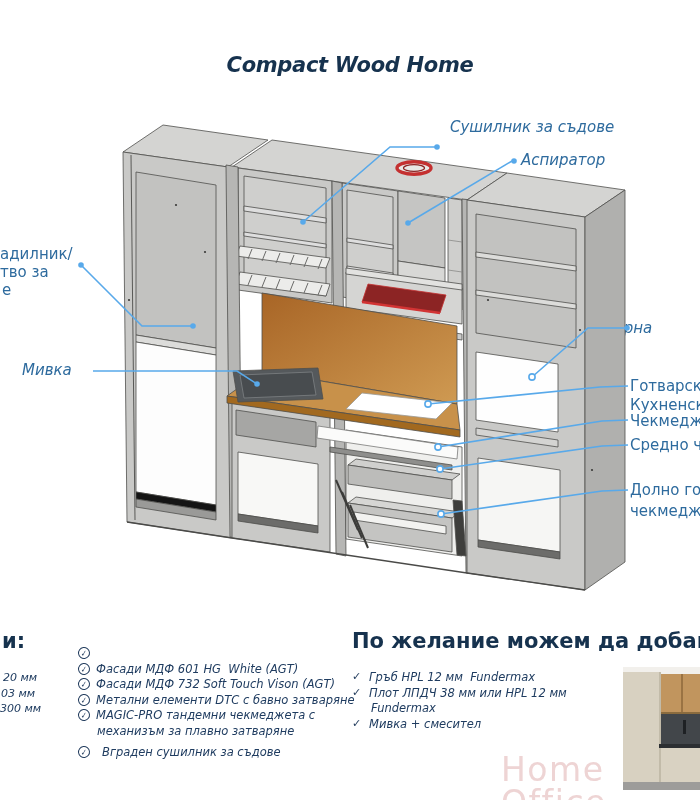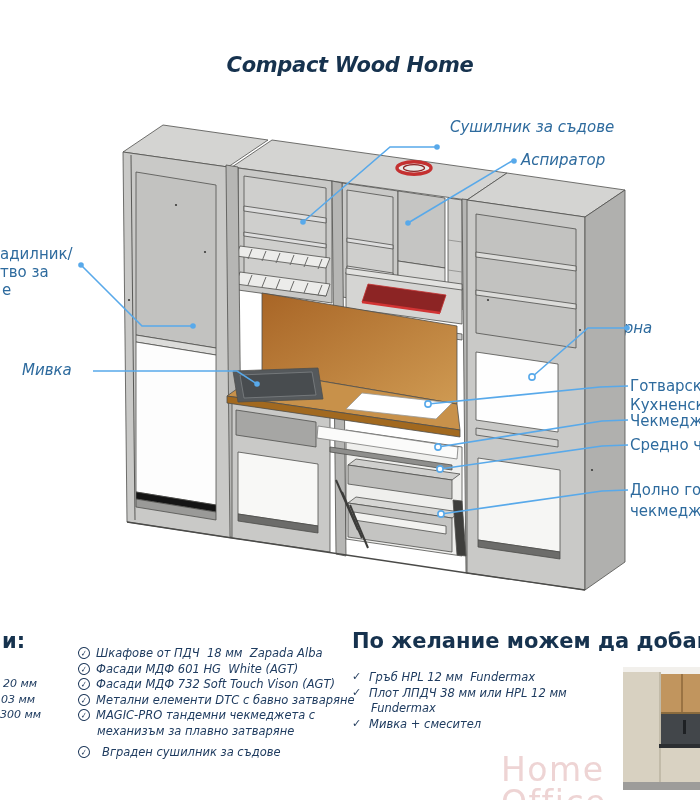--- a/index.html
+++ b/index.html
@@ -5,21 +5,21 @@
   html,body{margin:0;padding:0;background:#fff;}
   .screen{position:relative;width:700px;height:800px;background:#fff;overflow:hidden;
           font-family:"DejaVu Sans",sans-serif;}
   .abs{position:absolute;}
   .title{position:absolute;left:0;right:0;top:53px;text-align:center;
          font-size:21px;font-weight:bold;font-style:italic;letter-spacing:-0.3px;
          color:var(--heading_navy);}
   .lbl{position:absolute;font-size:15px;color:var(--label_blue);white-space:pre;line-height:18px;font-style:italic;}
   .frag{position:absolute;font-size:15px;color:var(--label_blue);white-space:pre;}
   .bh{position:absolute;font-size:21px;font-weight:bold;color:var(--heading_navy);white-space:pre;}
-  .dim{position:absolute;font-size:11px;font-style:italic;color:var(--text_navy);white-space:pre;margin-top:6px;}
+  .dim{position:absolute;font-size:11px;font-style:italic;color:var(--text_navy);white-space:pre;}
   .list{position:absolute;}
   .list .rows{margin-top:0;}
   .row{display:flex;align-items:flex-start;height:15.5px;}
   .row.cont{padding-left:19px;}
   .row.gap{margin-top:6px;}
   .it{font-size:11.5px;font-style:italic;color:var(--text_navy);white-space:pre;line-height:15.5px;}
   .cc{flex:0 0 auto;width:10px;height:10px;border:1.4px solid var(--check_navy);border-radius:50%;
       margin:1px 6px 0 0;display:flex;align-items:center;justify-content:center;
       font-size:8px;font-weight:bold;color:var(--check_navy);transform:rotate(-8deg);}
   .ck{flex:0 0 auto;width:12px;margin-right:5px;font-size:11px;font-weight:bold;
@@ -243,21 +243,20 @@
 
   <div class="bh" style="left:2px;top:629px">и:</div>
   <div class="dim" style="left:3px;top:671px">20 мм</div>
   <div class="dim" style="left:1px;top:687px">03 мм</div>
   <div class="dim" style="left:0;top:702px">300 мм</div>
 
   <div class="list" style="left:78px;top:629px">
     <div class="rows" style="margin-top:17px">
       <div class="row">
         <span class="cc">✓</span>
-        <span class="it">Шкафове от ПДЧ  18 мм  Zapada Alba</span>
         </div>
       <div class="row">
         <span class="cc">✓</span>
         <span class="it">Фасади МДФ 601 HG  White (AGT)</span>
         </div>
       <div class="row">
         <span class="cc">✓</span>
         <span class="it">Фасади МДФ 732 Soft Touch Vison (AGT)</span>
         </div>
       <div class="row">

